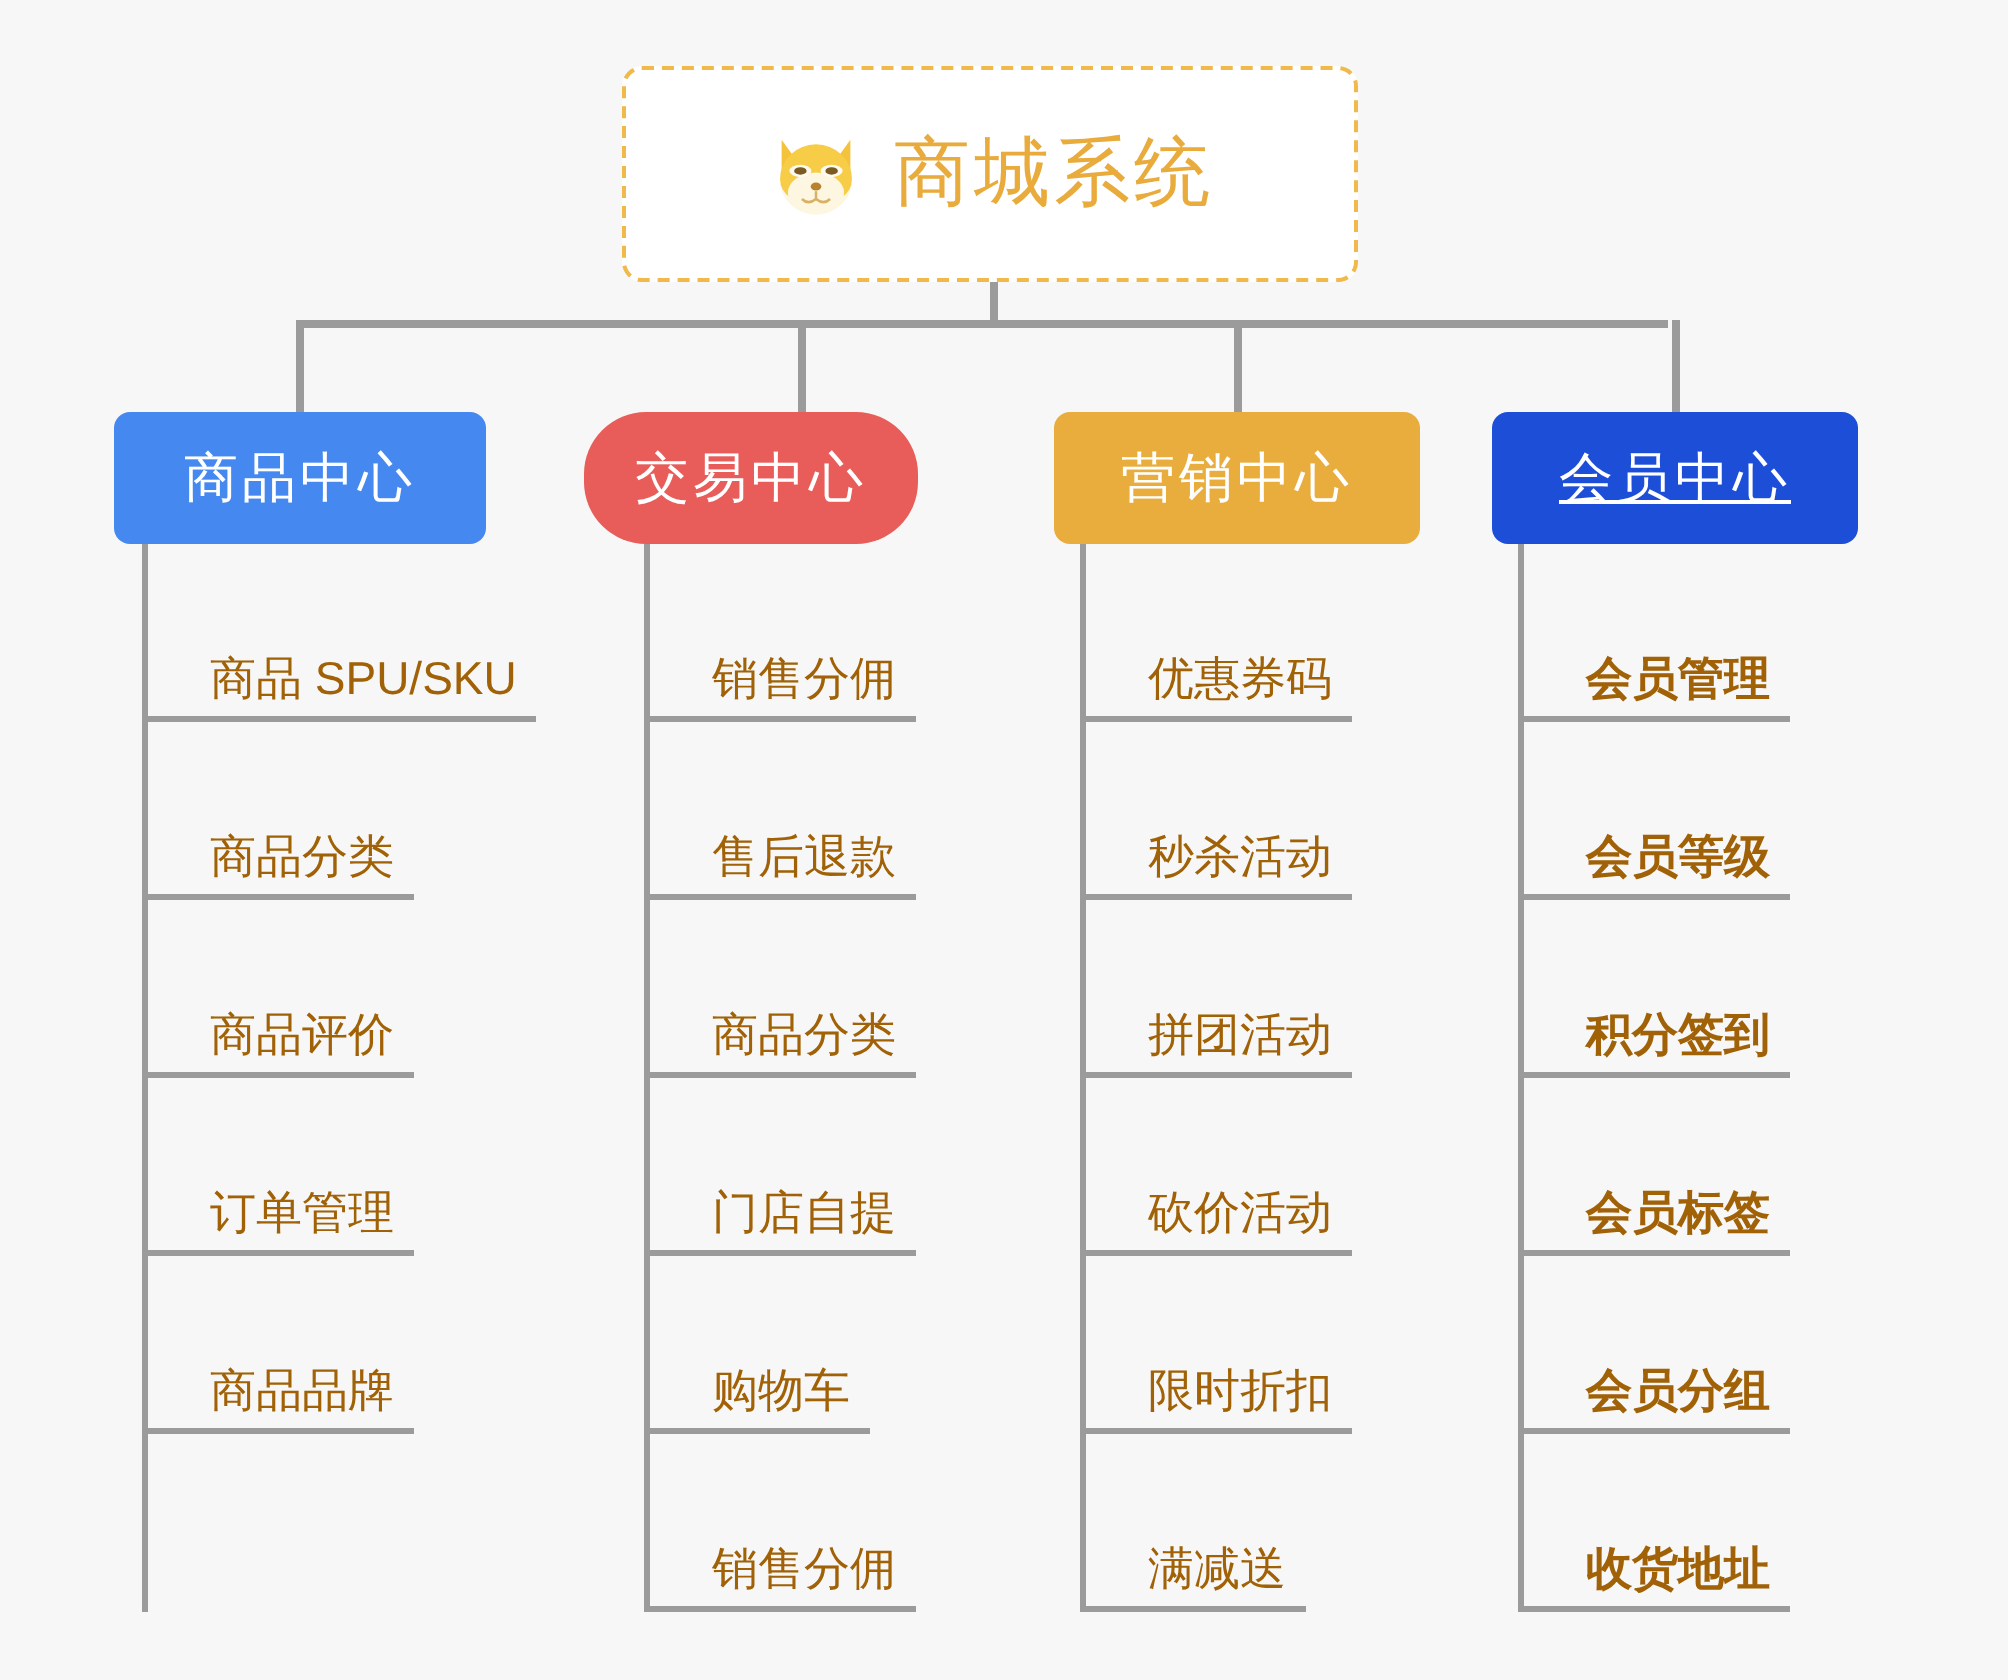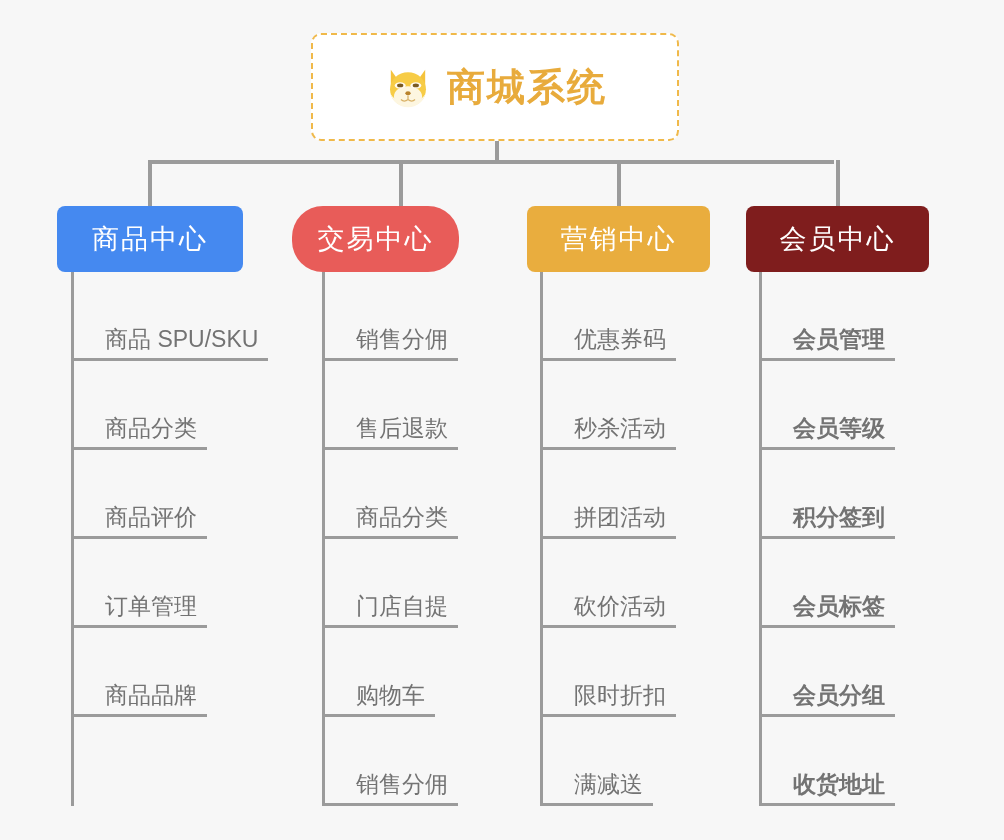--- a/index.html
+++ b/index.html
@@ -35,21 +35,21 @@
     display: flex;
     align-items: center;
     justify-content: center;
     gap: 14px;
   }
   .root-title {
     font-size: 38px;
     color: #e8ab3c;
     letter-spacing: 2px;
     line-height: 1;
-    font-weight: 700;
+    font-weight: 400;
   }
   .dog-icon {
     width: 50px;
     height: 50px;
     position: relative;
     flex: 0 0 auto;
   }
 
   
   .conn {
@@ -119,21 +119,21 @@
   .leaf {
     position: relative;
     height: 89px;
     box-sizing: border-box;
     display: flex;
     align-items: flex-end;
   }
   .leaf-label {
     display: inline-block;
     font-size: 23px;
-    color: #737373;
+    color: #a16207;
     line-height: 1;
     padding: 0 10px 7px 34px;
     border-bottom: 3px solid #9b9b9b;
     white-space: nowrap;
   }
 </style>
 </head>
 <body style="background: rgb(247, 247, 247);">
 
 <div id="mindmap">
@@ -168,21 +168,21 @@
 
   <div class="cat-box cat-1" style="background: rgb(69, 137, 240);">
     <span>商品中心</span>
   </div>
   <div class="cat-box cat-2" style="background: rgb(232, 92, 89);">
     <span>交易中心</span>
   </div>
   <div class="cat-box cat-3" style="background: rgb(233, 173, 62);">
     <span>营销中心</span>
   </div>
-  <div class="cat-box cat-4" style="background: #7f1d1d;">
+  <div class="cat-box cat-4" style="background: #1d4ed8; text-decoration: underline;">
     <span>会员中心</span>
   </div>
 
   <div class="leaf-col col-1">
     <div class="spine" style="background: rgb(155, 155, 155); height: 534px;"></div>
     <div class="leaf">
         <span class="leaf-label">商品 SPU/SKU</span>
       </div>
     <div class="leaf">
         <span class="leaf-label">商品分类</span>

